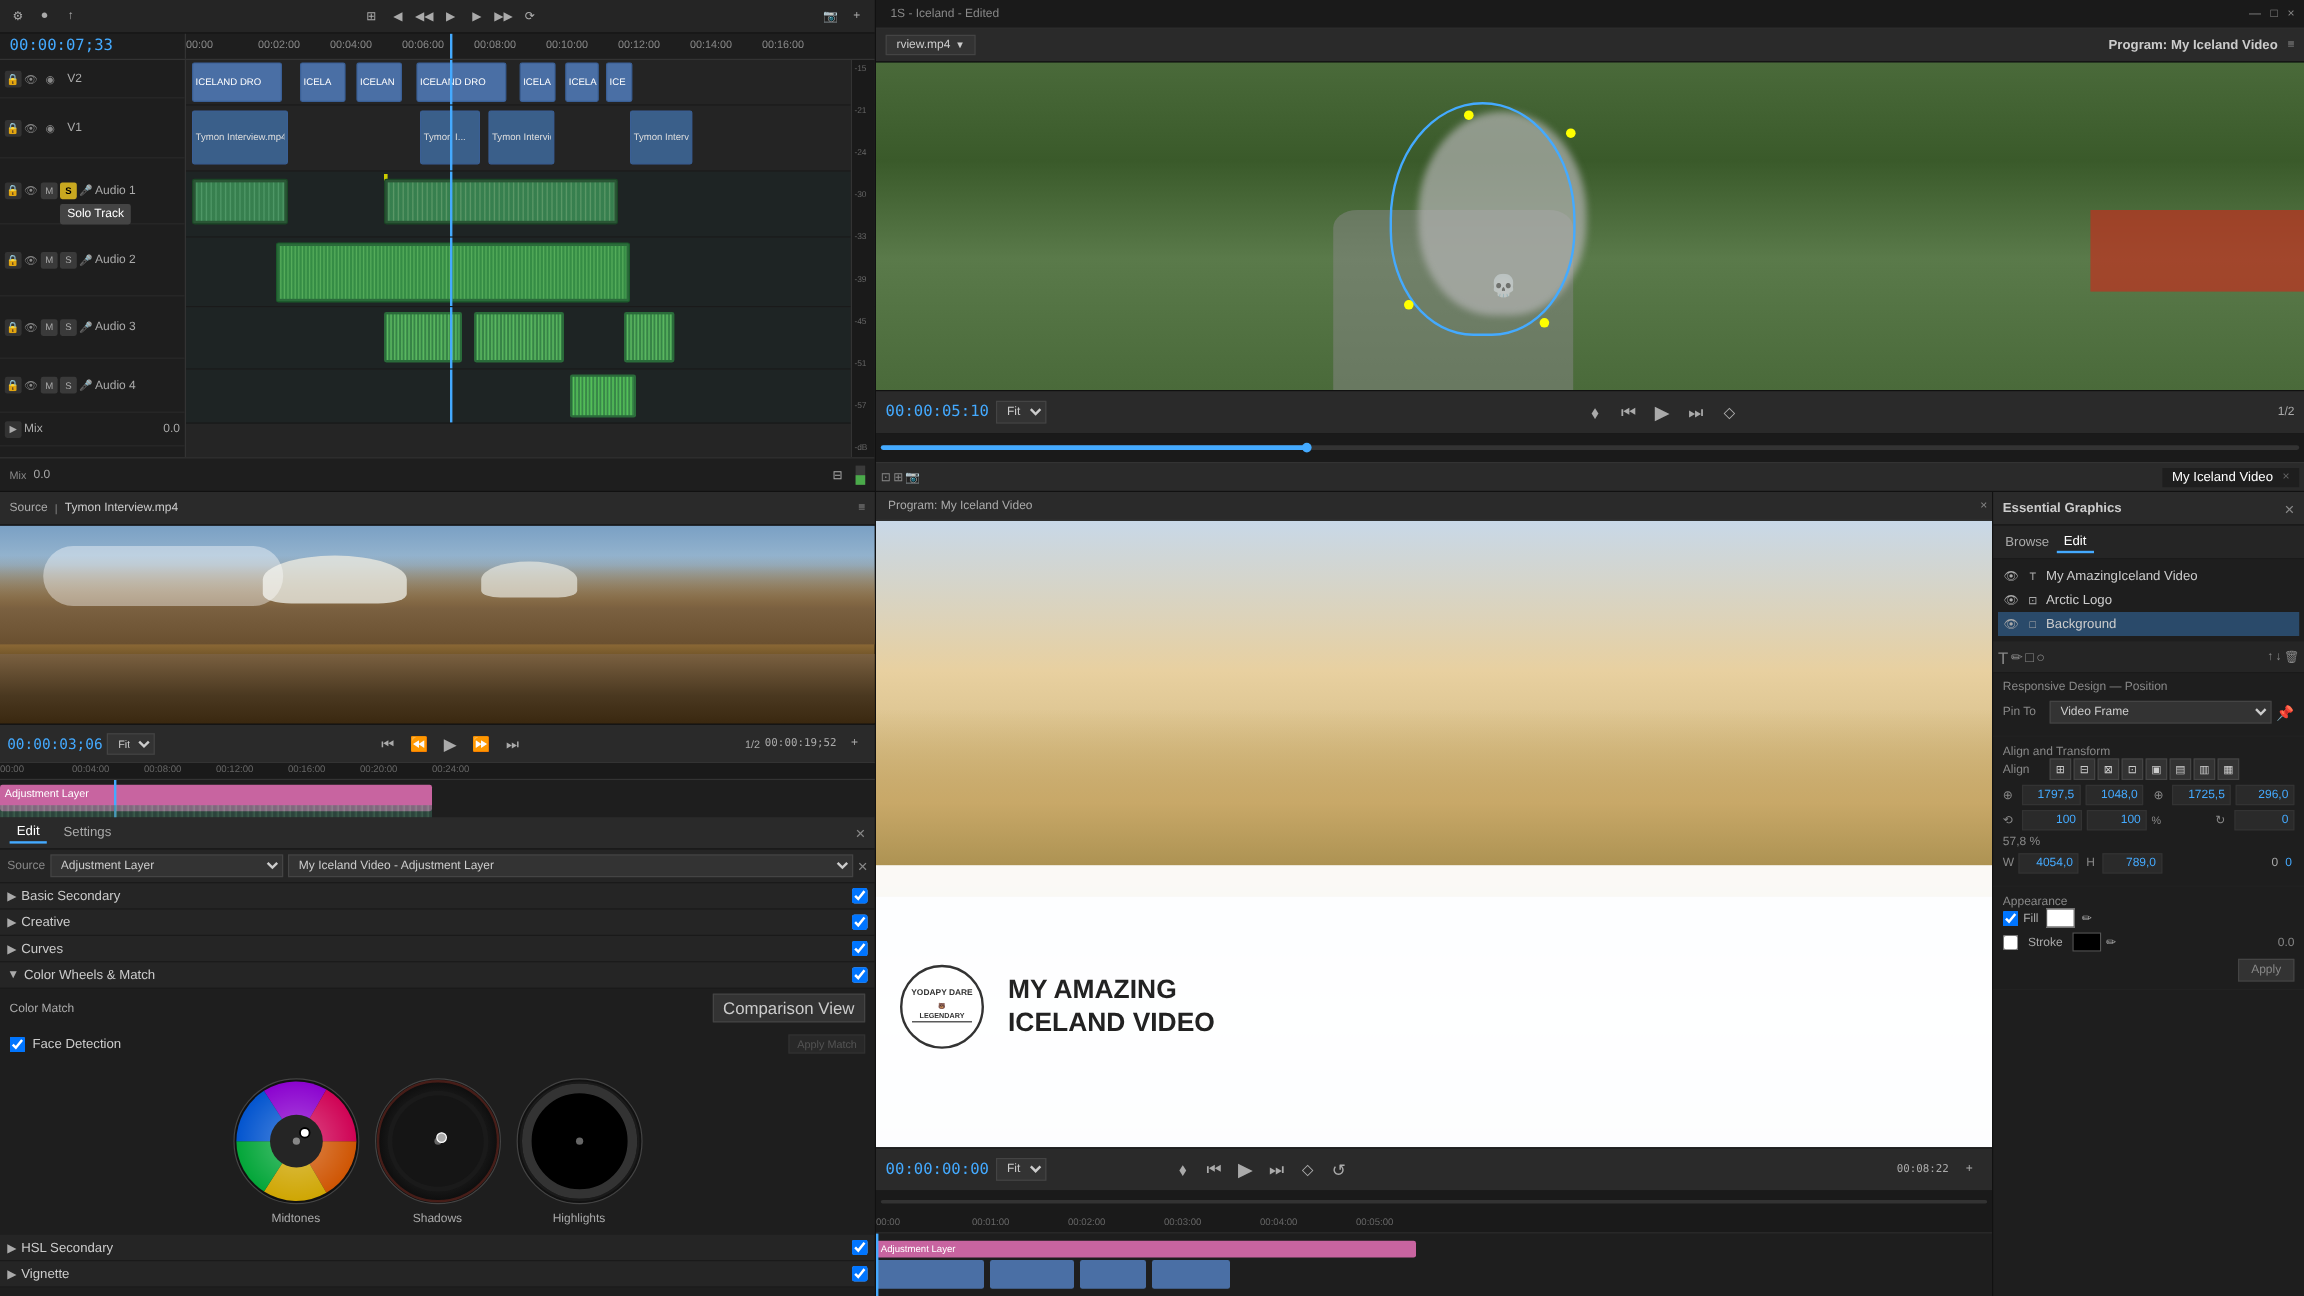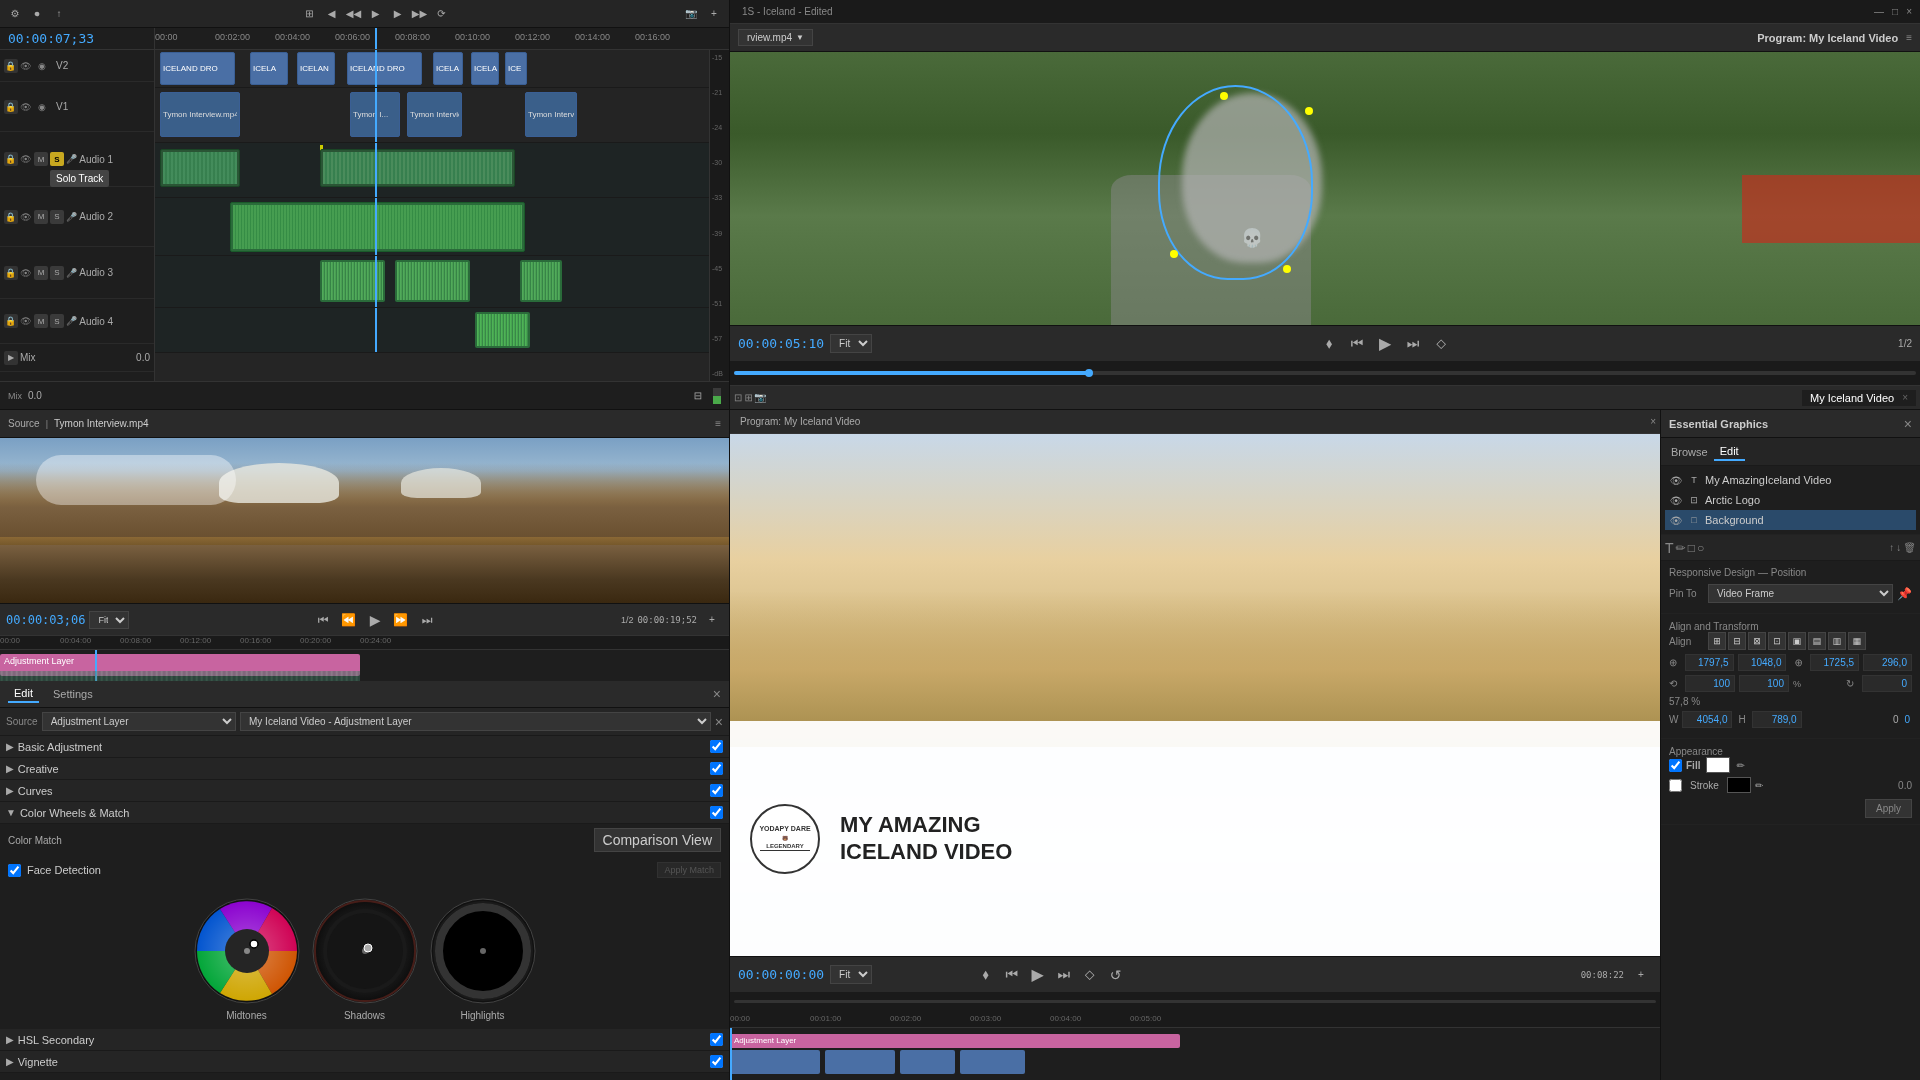--- a/index.html
+++ b/index.html
@@ -1023,21 +1023,21 @@
           <option>My Iceland Video - Adjustment Layer</option>
         </select>
         <button style="background:transparent; border:none; color:#888; font-size:14px; cursor:pointer;">×</button>
       </div>
 
 
       <div style="flex:1; overflow-y:auto;">
 
         <div class="section-header">
           <span style="font-size:10px; color:#aaa;">▶</span>
-          <span class="section-header-text">Basic Adjustment</span>
+          <span class="section-header-text">Basic Secondary</span>
           <div style="flex:1;"></div>
           <input type="checkbox" checked="" style="">
         </div>
 
         <div class="section-header">
           <span style="font-size:10px; color:#aaa;">▶</span>
           <span class="section-header-text">Creative</span>
           <div style="flex:1;"></div>
           <input type="checkbox" checked="" style="">
         </div>
@@ -1350,21 +1350,21 @@
           <span style="font-size:10px; color:#4af; padding:0 2px;">0</span>
         </div>
       </div>
 
       <div class="eg-section">
         <span class="eg-section-title">Appearance</span>
 
         <div class="eg-row">
           <input type="checkbox" checked="" style="">
           <span class="fill-section">
-            <span style="font-size:10px; color:#aaa;font-weight:bold;">Fill</span>
+            <span style="font-size:10px; color:#aaa;">Fill</span>
             <div class="color-swatch"></div>
             <span class="eg-pencil">✏</span>
           </span>
         </div>
 
         <div class="eg-row">
           <input type="checkbox" style="">
           <span style="font-size:10px; color:#aaa; margin-left:4px;">Stroke</span>
           <div class="color-swatch color-swatch-black" style="margin-left:4px;"></div>
           <span class="eg-pencil">✏</span>

